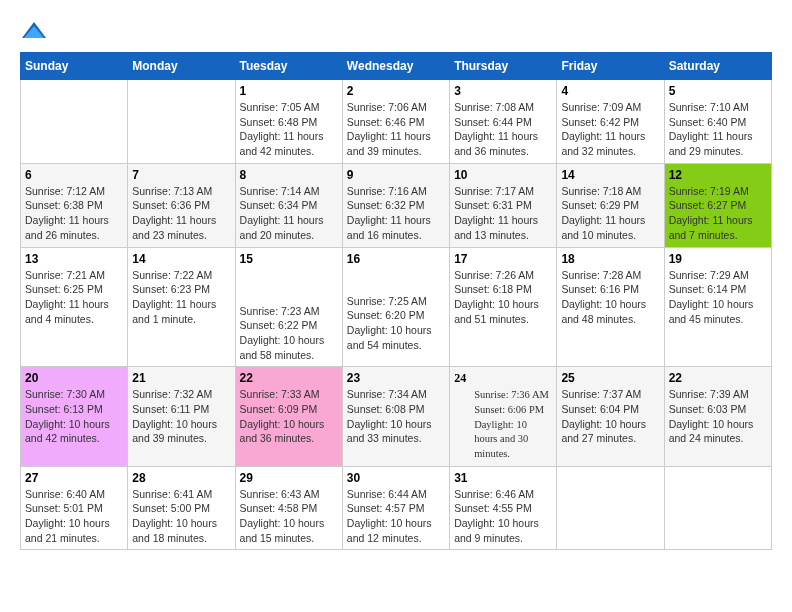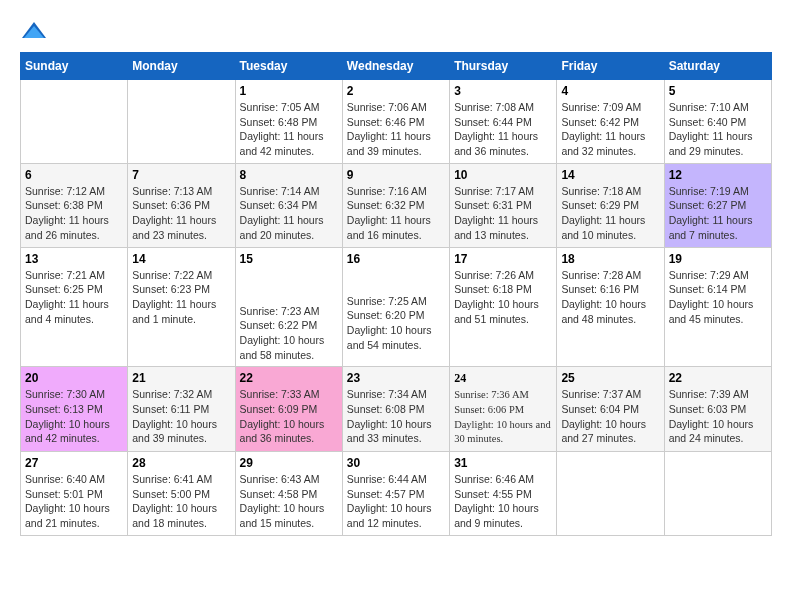--- a/index.html
+++ b/index.html
@@ -179,21 +179,21 @@
           <div class="day-info" style="white-space: pre-line;">Sunrise: 7:17 AM
 Sunset: 6:31 PM
 Daylight: 11 hours and 13 minutes.</div>
         </td>
         <td style="background: rgb(245, 245, 245);">
           <div class="day-number">14</div>
           <div class="day-info" style="white-space: pre-line;">Sunrise: 7:18 AM
 Sunset: 6:29 PM
 Daylight: 11 hours and 10 minutes.</div>
         </td>
-        <td style="background: #c4b5fd;">
+        <td style="background: #84cc16;">
           <div class="day-number">12</div>
           <div class="day-info" style="white-space: pre-line;">Sunrise: 7:19 AM
 Sunset: 6:27 PM
 Daylight: 11 hours and 7 minutes.</div>
         </td>
       </tr>
       <tr>
         <td>
           <div class="day-number">13</div>
           <div class="day-info" style="white-space: pre-line;">Sunrise: 7:21 AM
@@ -257,21 +257,21 @@
 Daylight: 10 hours and 36 minutes.</div>
         </td>
         <td style="background: rgb(245, 245, 245);">
           <div class="day-number">23</div>
           <div class="day-info" style="white-space: pre-line;">Sunrise: 7:34 AM
 Sunset: 6:08 PM
 Daylight: 10 hours and 33 minutes.</div>
         </td>
         <td style="background: rgb(245, 245, 245); font-family: Liberation Serif, serif;">
           <div class="day-number">24</div>
-          <div class="day-info" style="white-space: pre-line;">Sunrise: 7:36 AM
+          <div class="day-info" style="white-space: pre-line; margin-left: 20px;">Sunrise: 7:36 AM
 Sunset: 6:06 PM
 Daylight: 10 hours and 30 minutes.</div>
         </td>
         <td style="background: rgb(245, 245, 245);">
           <div class="day-number">25</div>
           <div class="day-info" style="white-space: pre-line;">Sunrise: 7:37 AM
 Sunset: 6:04 PM
 Daylight: 10 hours and 27 minutes.</div>
         </td>
         <td style="background: rgb(245, 245, 245);">

